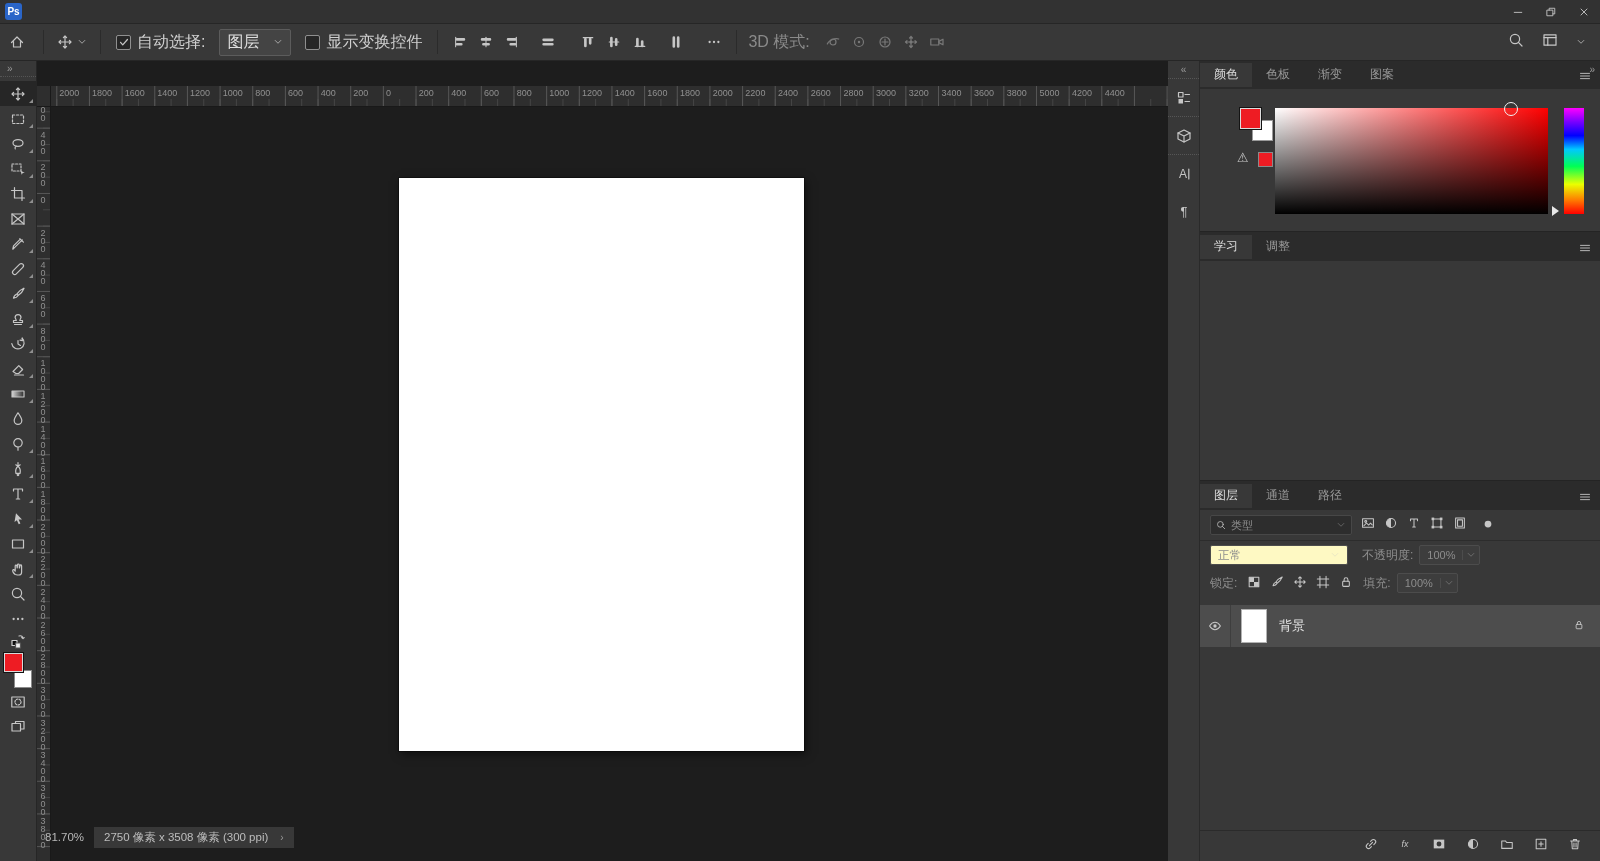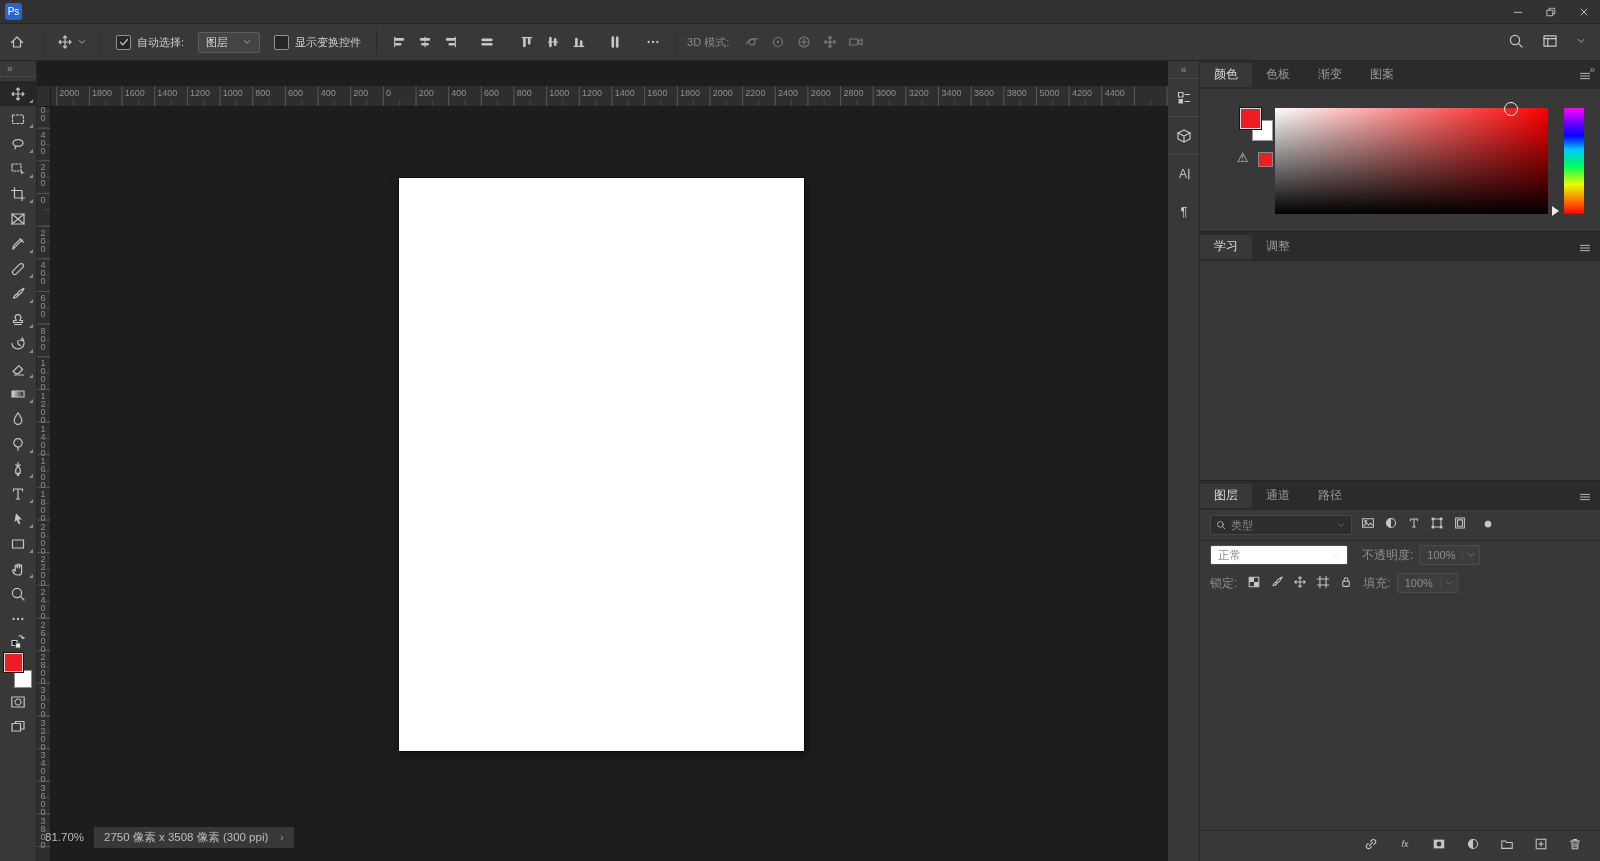--- a/index.html
+++ b/index.html
@@ -8,30 +8,30 @@
   .app{position:relative;width:1600px;height:861px}
   .icon{display:inline-flex;width:16px;height:16px;color:#c6c6c6;flex:0 0 auto}
   .icon svg{width:100%;height:100%}
   .s12{width:12px;height:12px}.s14{width:14px;height:14px}.s10{width:10px;height:10px}
   .dim{opacity:.45}
 
   
   .menubar{position:absolute;top:0;left:0;right:0;height:23px;background:#323232;
            border-bottom:1px solid #262626;display:flex;align-items:center;z-index:9}
   .ps-logo{width:17px;height:17px;margin:0 9px 0 5px;background:#2a65c8;border-radius:3px;
-           color:#fff;font-size:10px;font-weight:normal;display:flex;align-items:center;justify-content:center}
+           color:#fff;font-size:10px;font-weight:bold;display:flex;align-items:center;justify-content:center}
   .menus{display:flex;height:100%}
   .menu-item{display:flex;align-items:center;padding:0 11px;font-size:12px;color:#d4d4d4}
   .win-controls{margin-left:auto;display:flex;height:100%}
   .winbtn{width:33px;display:flex;align-items:center;justify-content:center;color:#cfcfcf}
 
   
   .optionsbar{position:absolute;top:24px;left:0;right:0;height:36px;background:#383838;
               border-bottom:1px solid #262626;display:flex;align-items:center;
-              font-size:11px;color:#cfcfcf;z-index:8}
+              font-size:16px;color:#cfcfcf;z-index:8}
   .vsep{width:1px;height:24px;background:#2b2b2b;margin:0 9px;flex:0 0 auto}
   .opt-home{width:34px;display:flex;justify-content:center}
   .opt-tool{display:flex;align-items:center;gap:4px;padding:0 4px}
   .opt-check{display:flex;align-items:center;margin:0 6px;gap:6px}
   .cb{width:13px;height:13px;border:1px solid #8f8f8f;background:#262626;border-radius:2px;
       display:inline-flex;align-items:center;justify-content:center;color:#f0f0f0}
   .dropdown{display:flex;align-items:center;gap:14px;background:#444;border:1px solid #5c5c5c;
             border-radius:2px;padding:2px 7px;margin:0 8px;color:#dedede}
   .icbtn{width:26px;height:26px;display:flex;align-items:center;justify-content:center;color:#b9b9b9}
   .mode3d-label{color:#8a8a8a;margin:0 10px 0 2px}
@@ -120,21 +120,21 @@
 
   
   .l-filter{height:30px;display:flex;align-items:center;gap:9px;padding:0 10px;border-bottom:1px solid #2c2c2c}
   .searchbox{width:142px;height:20px;background:#2d2d2d;border:1px solid #474747;border-radius:2px;
              display:flex;align-items:center;gap:5px;padding:0 5px;box-sizing:border-box;
              color:#8d8d8d;font-size:11px}
   .searchbox .grow{flex:1}
   .fic{color:#9a9a9a}
   .l-blend,.l-lock{height:28px;display:flex;align-items:center;padding:0 10px;gap:6px;
                    color:#8d8d8d;font-size:12px}
-  .selbox{width:138px;height:20px;background:#ffffff;border:1px solid #4c4c4c;border-radius:2px;
+  .selbox{width:138px;height:20px;background:#fef9c3;border:1px solid #4c4c4c;border-radius:2px;
           display:flex;align-items:center;padding:0 7px;box-sizing:border-box;font-size:11.5px;color:#8d8d8d}
   .selbox .grow{flex:1}
   .valbox{display:flex;align-items:center;background:#3d3d3d;border:1px solid #4c4c4c;border-radius:2px;
           height:20px;box-sizing:border-box;font-size:11px;color:#8d8d8d}
   .valbox .v{padding:0 7px}
   .valbox .c{border-left:1px solid #4c4c4c;padding:0 3px;display:flex;align-items:center}
   .lockics{display:flex;align-items:center;gap:9px;margin:0 4px;color:#8d8d8d}
   .l-row{height:42px;margin-top:8px;background:#4d4d4d;display:flex;align-items:center}
   .eyecell{width:30px;align-self:stretch;display:flex;align-items:center;justify-content:center;
            border-right:1px solid #3e3e3e;color:#d0d0d0}
@@ -843,20 +843,38 @@
               <span class="v">100%</span>
               <span class="c">
                   <span class="icon s10 dim">
                     <svg viewBox="0 0 16 16" fill="none" stroke="currentColor" stroke-width="1.2" stroke-linecap="round" stroke-linejoin="round" style="width:100%;height:100%">
                       <path d="M3.5 5.5 8 10l4.5-4.5"></path>
                     </svg>
                   </span>
                 </span>
             </span>
           </div>
+          <div class="l-row">
+            <span class="eyecell">
+                <span class="icon s14">
+                  <svg viewBox="0 0 16 16" fill="none" stroke="currentColor" stroke-width="1.2" stroke-linecap="round" stroke-linejoin="round" style="width:100%;height:100%">
+                    <path d="M1.8 8C3.6 5.2 5.8 3.8 8 3.8S12.4 5.2 14.2 8C12.4 10.8 10.2 12.2 8 12.2S3.6 10.8 1.8 8z"></path>
+                    <circle cx="8" cy="8" r="1.9" fill="currentColor" stroke="none"></circle>
+                  </svg>
+                </span>
+              </span>
+            <span class="thumb"></span>
+            <span class="lname">背景</span>
+            <span class="rowlock"><span class="icon s12">
+                  <svg viewBox="0 0 16 16" fill="none" stroke="currentColor" stroke-width="1.2" stroke-linecap="round" stroke-linejoin="round" style="width:100%;height:100%">
+                    <rect x="4.2" y="7.2" width="7.6" height="5.8" rx="1"></rect>
+                    <path d="M5.8 7.2V5.4a2.2 2.2 0 0 1 4.4 0v1.8"></path>
+                  </svg>
+                </span></span>
+          </div>
           <div class="l-bottom">
             <span><span class="icon s14">
                   <svg viewBox="0 0 16 16" fill="none" stroke="currentColor" stroke-width="1.2" stroke-linecap="round" stroke-linejoin="round" style="width:100%;height:100%">
                     <path d="M6.2 9.8l3.6-3.6M4.8 7.2 3.4 8.6a2.6 2.6 0 0 0 3.7 3.7l1.4-1.4M11.2 8.8l1.4-1.4a2.6 2.6 0 0 0-3.7-3.7L7.5 5.1"></path>
                   </svg>
                 </span></span>
             <span><span class="icon s14">
                   <svg viewBox="0 0 16 16" fill="none" stroke="currentColor" stroke-width="1.2" stroke-linecap="round" stroke-linejoin="round" style="width:100%;height:100%">
                     <text x="8" y="11.5" text-anchor="middle" font-size="10" font-style="italic" fill="currentColor" stroke="none">fx</text>
                   </svg>

